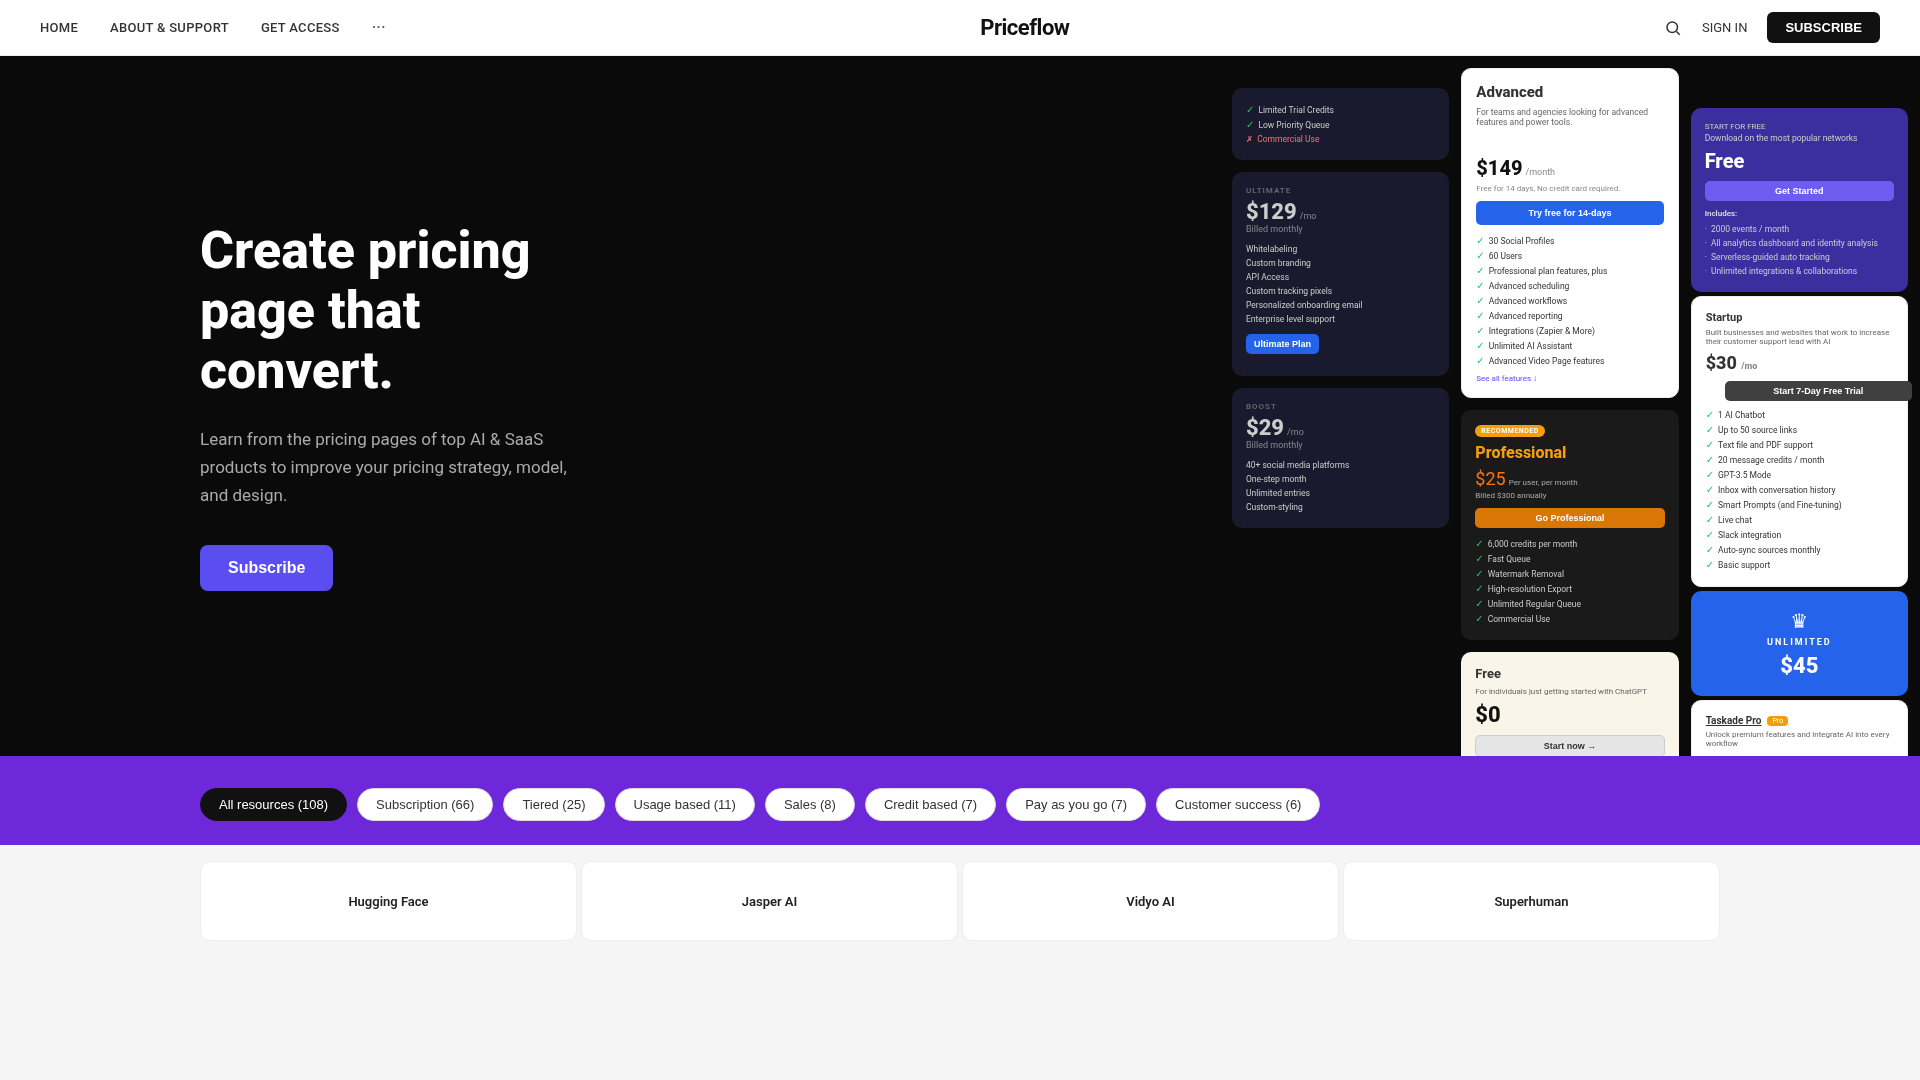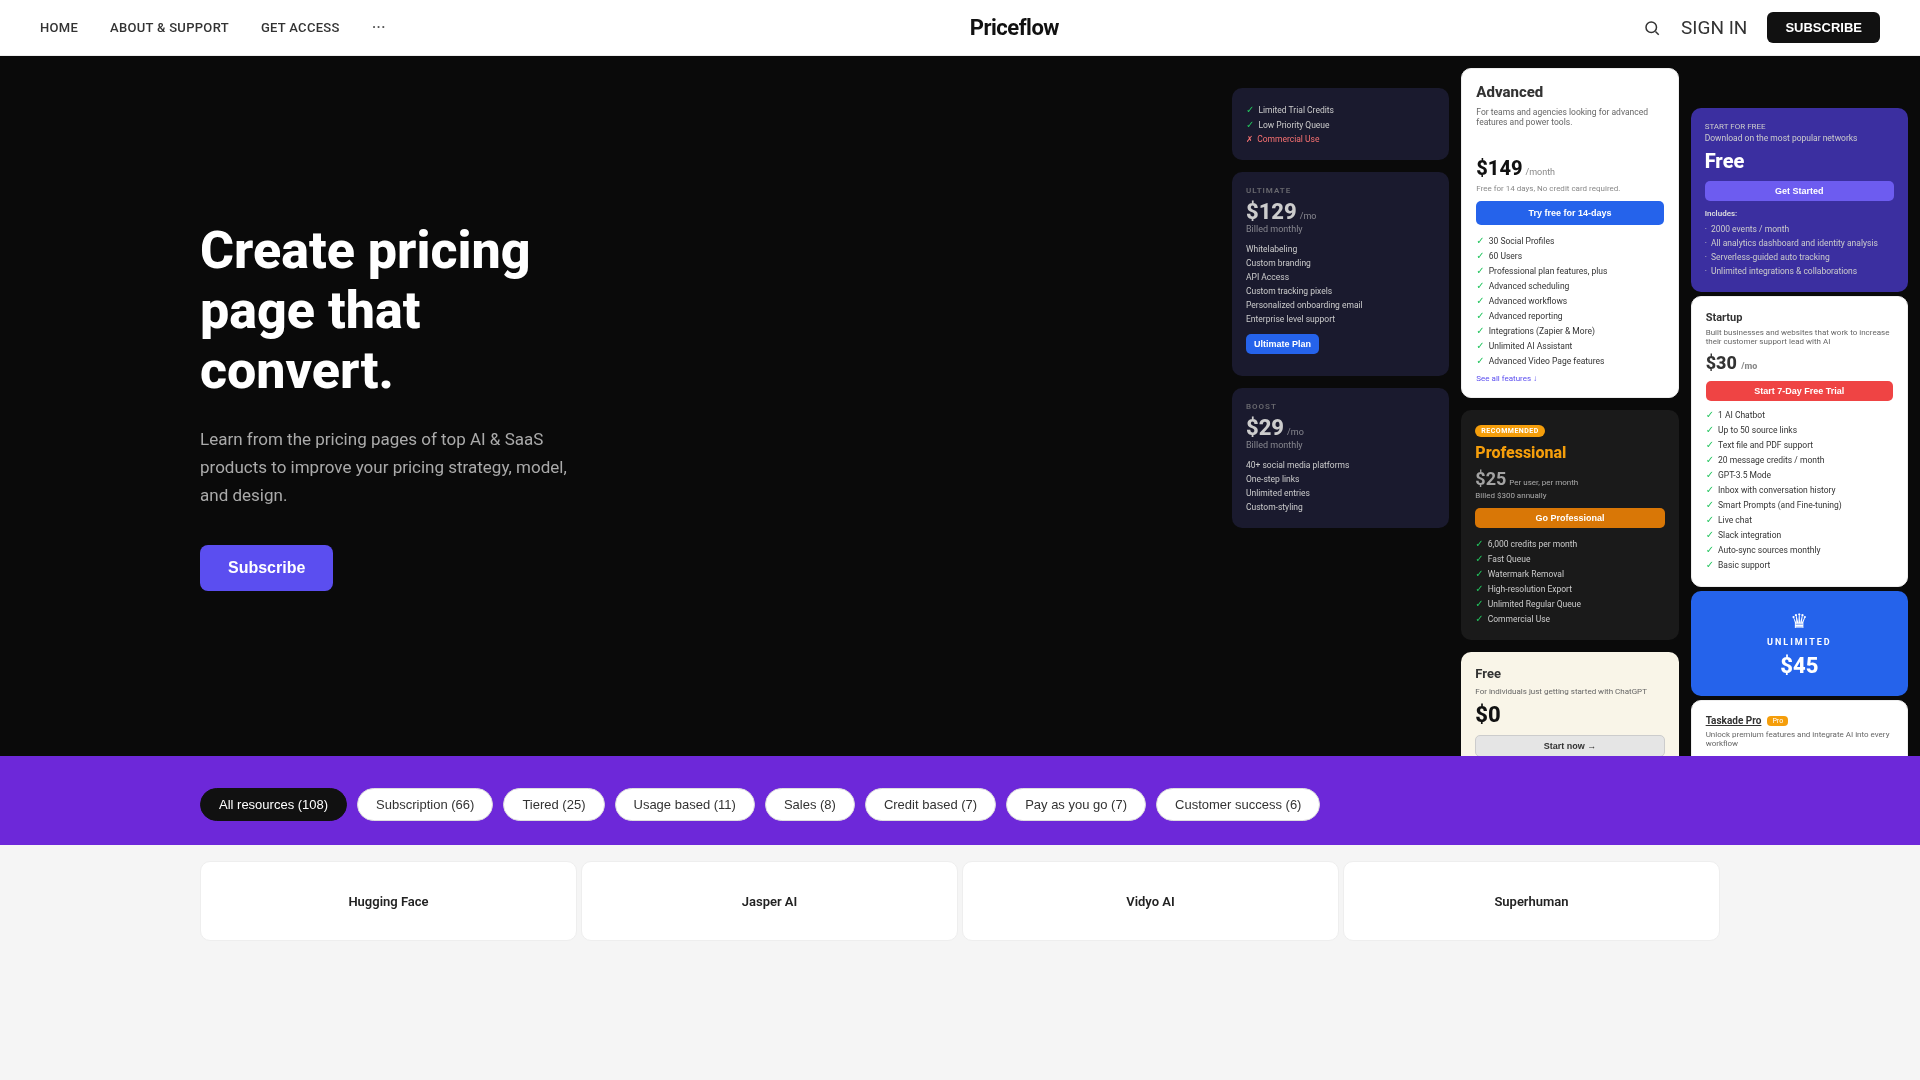--- a/index.html
+++ b/index.html
@@ -11,21 +11,21 @@
       background: #fff;
       display: flex; align-items: center; justify-content: space-between;
       padding: 0 40px;
       height: 56px;
       border-bottom: 1px solid #eee;
     }
     .nav-left { display: flex; align-items: center; gap: 32px; }
     .nav-left a { text-decoration: none; color: #333; font-size: 13px; font-weight: 500; letter-spacing: 0.3px; }
     .nav-center { font-size: 22px; font-weight: 700; color: #111; letter-spacing: -0.5px; }
     .nav-right { display: flex; align-items: center; gap: 20px; }
-    .nav-right .sign-in { font-size: 19px; color: #333; cursor: pointer; }
+    .nav-right .sign-in { font-size: 13px; color: #333; cursor: pointer; }
     .nav-right .subscribe-btn {
       background: #111; color: #fff; border: none; border-radius: 6px;
       padding: 8px 18px; font-size: 13px; font-weight: 600; cursor: pointer;
     }
     .nav-dots { font-size: 18px; color: #555; cursor: pointer; }
 
     
     .hero {
       background: #0a0a0a;
       min-height: 700px;
@@ -82,21 +82,21 @@
     .pc-period { font-size: 9px; opacity: 0.6; }
     .pc-btn {
       display: block; text-align: center;
       border-radius: 5px; padding: 5px 8px;
       font-size: 9px; font-weight: 600;
       cursor: pointer; margin: 8px 0;
       border: none;
     }
     .pc-btn-blue { background: #2563eb; color: #fff; }
     .pc-btn-amber { background: #d97706; color: #fff; }
-    .pc-btn-dark { background: #ef4444; color: #fff; }
+    .pc-btn-dark { background: #404040; color: #fff; margin-left: 19px; }
     .pc-feature { font-size: 8.5px; padding: 2px 0; display: flex; align-items: center; gap: 4px; }
     .pc-check { color: #22c55e; font-size: 10px; }
 
     .col-a { display: flex; flex-direction: column; gap: 12px; margin-top: 20px; }
     .col-b { display: flex; flex-direction: column; gap: 12px; }
     .col-c { display: flex; flex-direction: column; gap: 4px; margin-top: 40px; }
 
     
     .pc-recommended {
       background: #f59e0b; color: #fff;
@@ -194,21 +194,21 @@
       </div>
 
       <div class="pc pc-dark">
         <div class="pc-label" style="color:#888;">BOOST</div>
         <div style="display:flex;align-items:baseline;gap:3px;">
           <span class="pc-price">$29</span>
           <span class="pc-period">/mo</span>
         </div>
         <div class="pc-period" style="margin-bottom:8px;">Billed monthly</div>
         <div class="pc-feature">40+ social media platforms</div>
-        <div class="pc-feature">One-step links</div>
+        <div class="pc-feature">One-step month</div>
         <div class="pc-feature">Unlimited entries</div>
         <div class="pc-feature">Custom-styling</div>
       </div>
     </div>
 
     <div class="col-b">
 
       <div class="pc pc-white">
         <div class="pc-name" style="font-size:15px;font-weight:800;">Advanced</div>
         <div style="font-size:8.5px;color:#666;margin-bottom:8px;">For teams and agencies looking for advanced features and power tools.</div>
@@ -227,21 +227,21 @@
         <div class="pc-feature"><span class="pc-check">✓</span> Integrations (Zapier &amp; More)</div>
         <div class="pc-feature"><span class="pc-check">✓</span> Unlimited AI Assistant</div>
         <div class="pc-feature"><span class="pc-check">✓</span> Advanced Video Page features</div>
         <div style="font-size:8px;color:#5b4ef0;margin-top:6px;cursor:pointer;">See all features ↓</div>
       </div>
 
       <div class="pc pc-dark" style="background:#1a1a1a;">
         <div class="pc-recommended">Recommended</div>
         <div class="pc-name" style="font-size:16px;font-weight:800;color:#f59e0b;">Professional</div>
         <div style="display:flex;align-items:baseline;gap:3px;margin-bottom:2px;">
-          <span style="font-size:18px;font-weight:700;color:#a3a3a3;">$25</span>
+          <span style="font-size:18px;font-weight:400;color:#f97316;">$25</span>
           <span style="font-size:8px;color:#aaa;">Per user, per month</span>
         </div>
         <div style="font-size:8px;color:#aaa;margin-bottom:8px;">Billed $300 annually</div>
         <button class="pc-btn pc-btn-amber" style="width:100%;margin-bottom:8px;">Go Professional</button>
         <div class="pc-feature"><span class="pc-check">✓</span> 6,000 credits per month</div>
         <div class="pc-feature"><span class="pc-check">✓</span> Fast Queue</div>
         <div class="pc-feature"><span class="pc-check">✓</span> Watermark Removal</div>
         <div class="pc-feature"><span class="pc-check">✓</span> High-resolution Export</div>
         <div class="pc-feature"><span class="pc-check">✓</span> Unlimited Regular Queue</div>
         <div class="pc-feature"><span class="pc-check">✓</span> Commercial Use</div>

